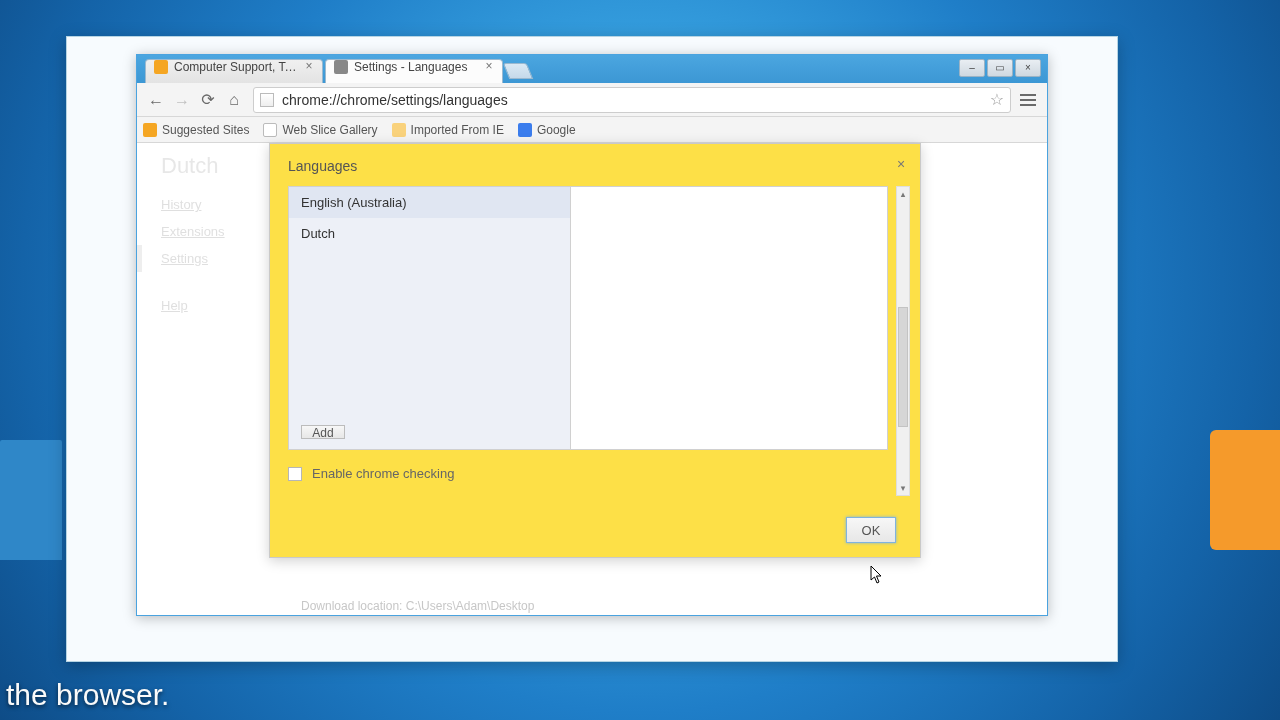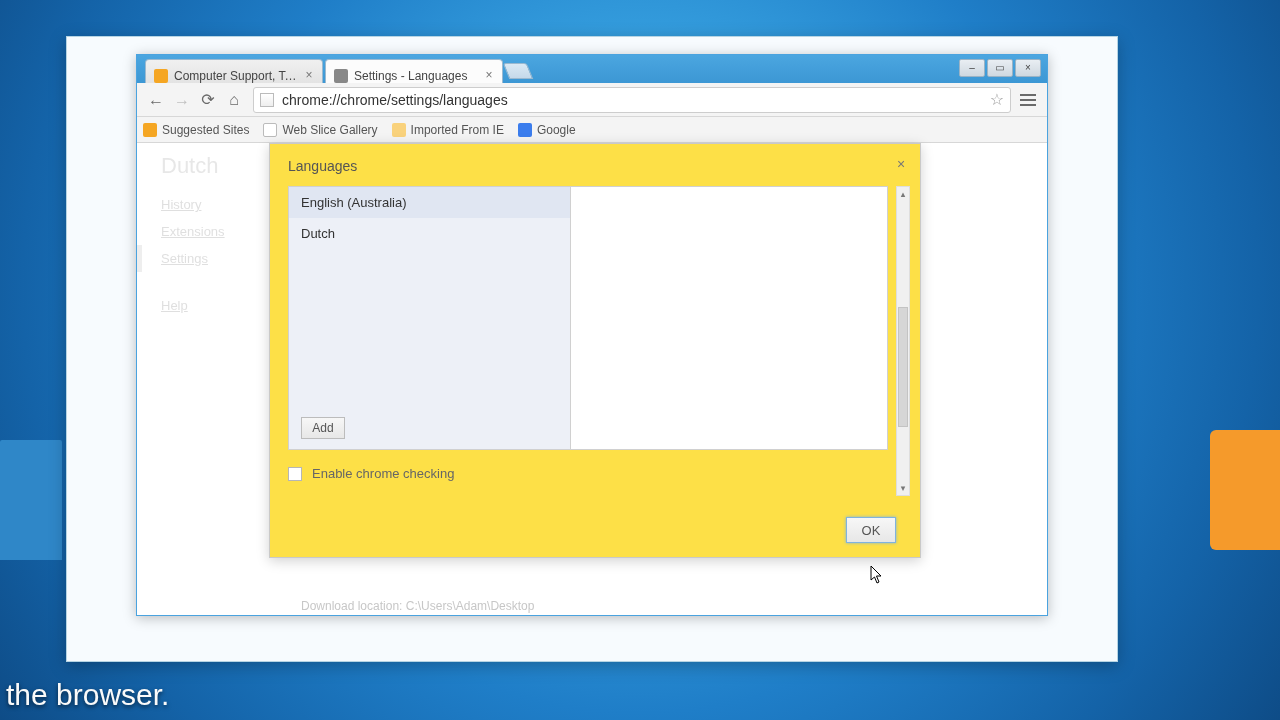--- a/index.html
+++ b/index.html
@@ -34,21 +34,21 @@
   
   .tabstrip {
     height: 28px; background: linear-gradient(#4ba6e0, #3c97d4);
     position: relative;
   }
   .tab {
     position: absolute; top: 4px; height: 24px; width: 178px;
     background: linear-gradient(#f0f0f0, #e3e3e3);
     border-radius: 4px 4px 0 0;
     font-size: 12px; color: #444;
-    display: flex; align-items: flex-end; padding: 0 6px 0 8px;
+    display: flex; align-items: flex-start; padding: 0 6px 0 8px;
     border: 1px solid #9bb9d0; border-bottom: none;
   }
   .tab.active { background: #fcfcfc; z-index: 2; }
   .tab .favicon { width: 14px; height: 14px; margin-right: 6px; flex-shrink: 0; border-radius: 2px; }
   .tab .title { flex: 1; white-space: nowrap; overflow: hidden; text-overflow: ellipsis; }
   .tab .close { width: 14px; height: 14px; color: #777; font-size: 12px; text-align: center; line-height: 12px; cursor: default; }
   .tab.t1 { left: 8px; }
   .tab.t2 { left: 188px; }
   .tab.t1 .favicon { background: #f5a623; }
   .tab.t2 .favicon { background: #888; }
@@ -158,21 +158,21 @@
     background: #edf0f7; border-right: 1px solid #d0d0d0;
     position: relative;
   }
   .lang-row {
     padding: 8px 12px; font-size: 13px; color: #333; cursor: default;
   }
   .lang-row.sel { background: #e0e6f2; }
 
   .add-btn {
     position: absolute; left: 12px; bottom: 10px;
-    width: 44px; height: 22px;
+    width: 44px; height: 14px;
     background: linear-gradient(#f7f7f7,#e7e7e7);
     border: 1px solid #bcbcbc; font-size: 12px; color: #555; cursor: default;
   }
 
   .dlg-scroll {
     position: absolute; right: 10px; top: 42px; width: 14px; height: 310px;
     background: #f0f0f0; border: 1px solid #dedede;
   }
   .dlg-scroll .arrow { height: 14px; text-align: center; font-size: 9px; color: #777; line-height: 14px; }
   .dlg-scroll .thumb { position: absolute; left: 1px; right: 1px; top: 120px; height: 120px; background: #d6d6d6; border: 1px solid #c3c3c3; }

